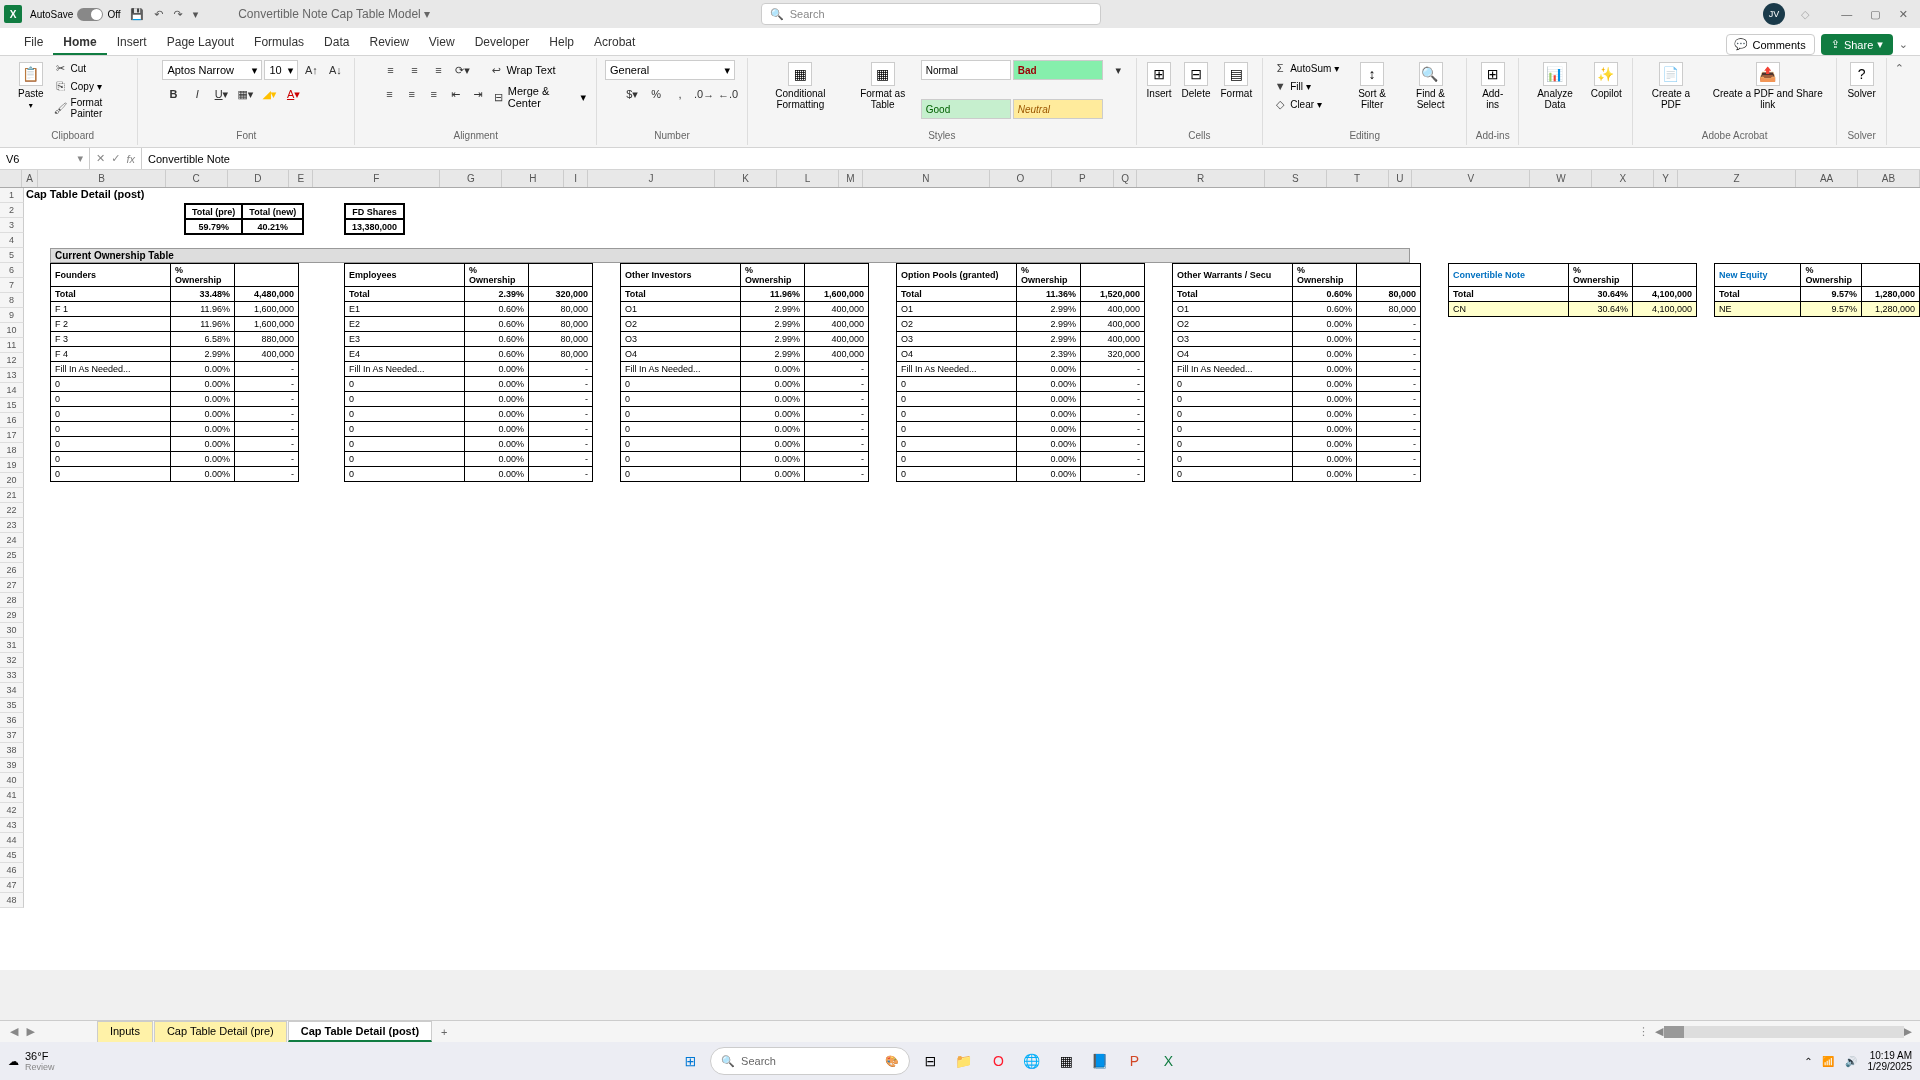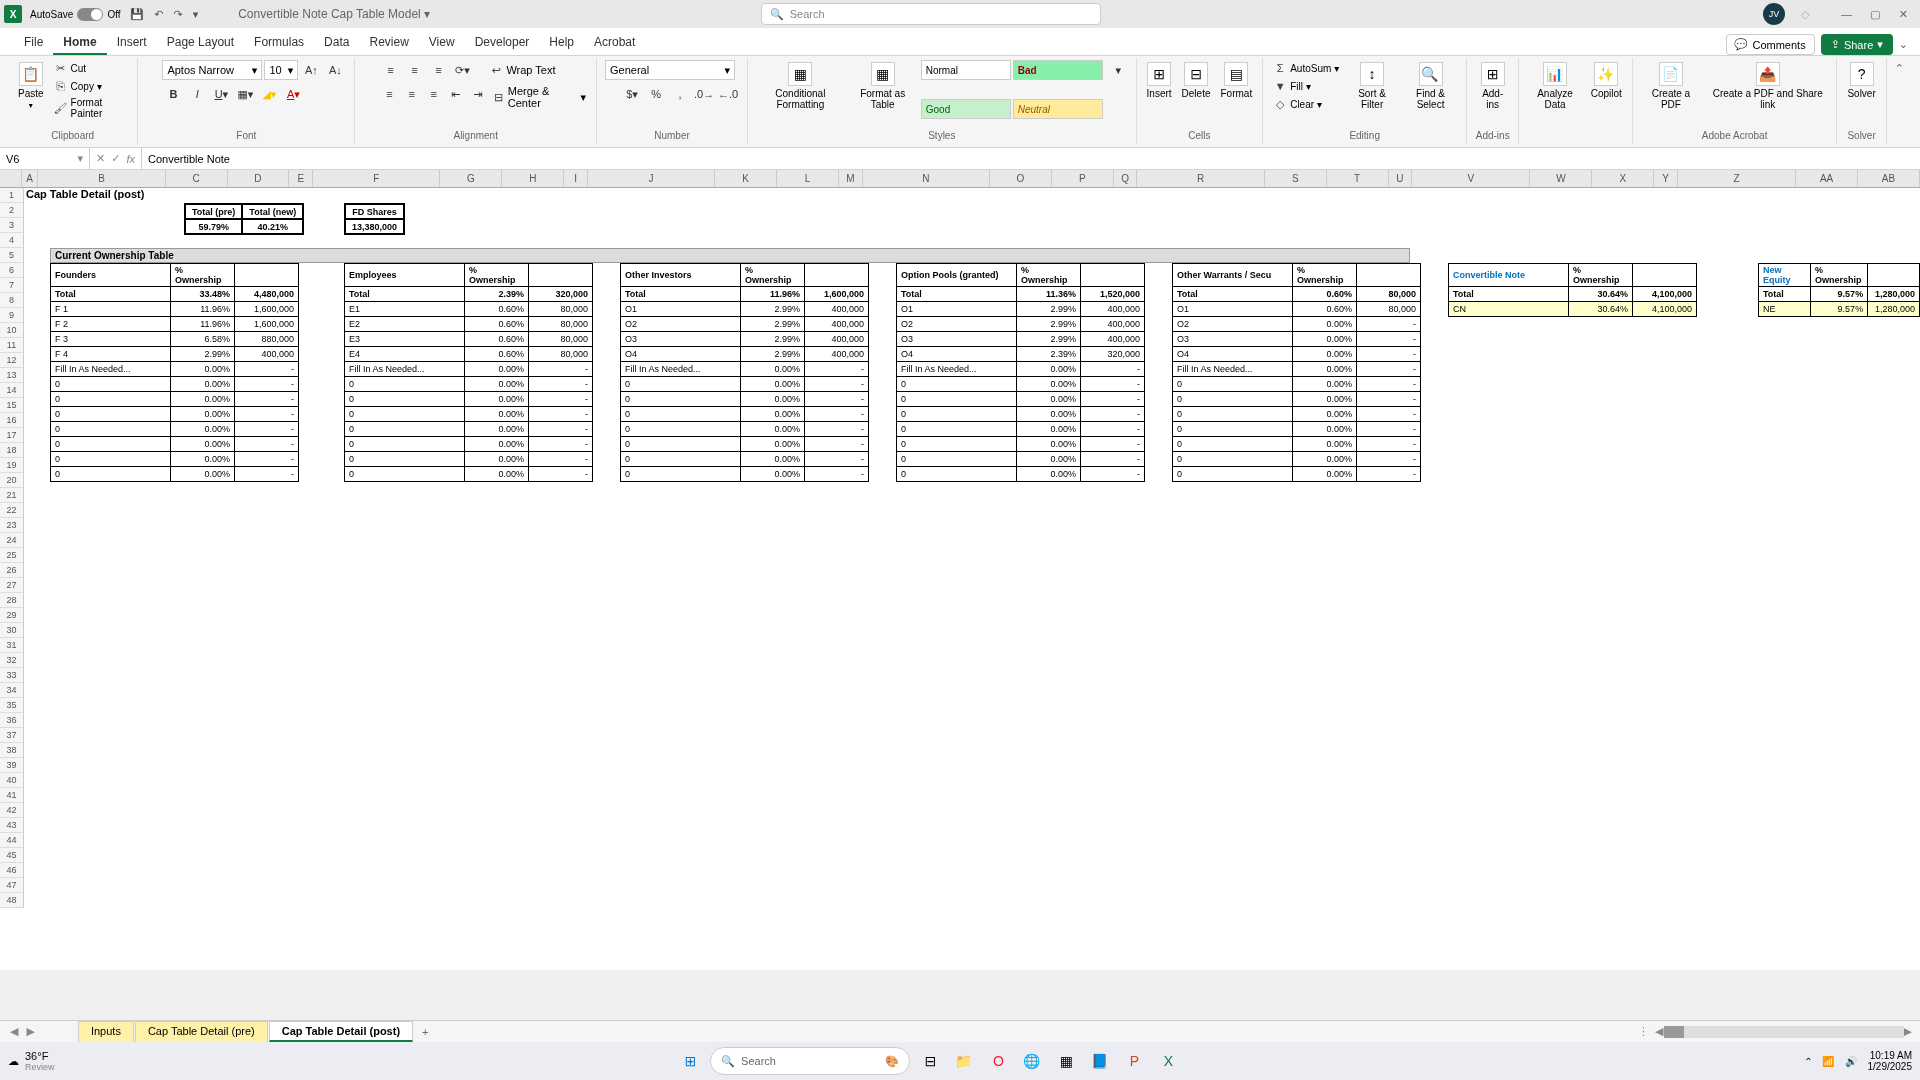--- a/index.html
+++ b/index.html
@@ -70,21 +70,21 @@
 .summary-box { position: absolute; border-collapse: collapse; font-size: 9px; }
 .summary-box td { border: 2px solid #000; padding: 1px 6px; text-align: center; height: 15px; font-weight: bold; }
 .section-hdr { position: absolute; font-weight: bold; font-size: 10px; background: #ddd; border: 1px solid #999; padding: 1px 4px; }
 .title-cell { position: absolute; font-weight: bold; font-size: 11px; }
 .hl-blue { color: #0070c0; font-weight: bold; border-bottom: 1px solid #0070c0; }
 .hl-yellow-row td { background: #ffffcc; }
 
 
 .sheet-bar { position: absolute; bottom: 38px; left: 0; right: 0; height: 22px; background: #f5f5f5; border-top: 1px solid #ccc; display: flex; align-items: center; }
 .sheet-nav { display: flex; gap: 8px; padding: 0 10px; color: #888; }
-.sheet-tabs { display: flex; margin-left: 33px; }
+.sheet-tabs { display: flex; margin-left: 52px; }
 .sheet-tab { padding: 3px 12px; font-size: 11px; border: 1px solid #ccc; border-bottom: none; margin-right: 1px; }
 .sheet-tab.colored { background: #fff2a8; }
 .sheet-tab.active { background: #fff; font-weight: bold; border-bottom: 2px solid #107c41; }
 .sheet-add { padding: 3px 8px; color: #666; }
 .hscroll-area { flex: 1; display: flex; align-items: center; justify-content: flex-end; padding: 0 8px; }
 .hscroll { width: 240px; height: 12px; background: #ddd; position: relative; }
 .hscroll-thumb { position: absolute; left: 0; width: 20px; height: 12px; background: #999; }
 
 
 .status-bar { position: absolute; bottom: 18px; left: 0; right: 0; height: 20px; background: #f5f5f5; border-top: 1px solid #ccc; display: flex; align-items: center; padding: 0 10px; font-size: 10px; color: #555; }
@@ -873,21 +873,21 @@
                 <td class="r">30.64%</td>
                 <td class="r">4,100,000</td>
               </tr>
               <tr class="hl-yellow-row">
                 <td class="l">CN</td>
                 <td class="r">30.64%</td>
                 <td class="r">4,100,000</td>
               </tr>
             </tbody>
           </table>
-          <table class="tbl" style="top: 75px; left: 1734px; border-radius: 8px;">
+          <table class="tbl" style="top: 75px; left: 1690px; border-radius: 8px;">
             <tbody>
               <tr>
                 <th class="l hl-blue" style="width:120px">New Equity</th>
                 <th class="l b" style="width:64px">% Ownership</th>
                 <th class="b" style="width:64px"></th>
               </tr>
               <tr class="b">
                 <td class="l">Total</td>
                 <td class="r">9.57%</td>
                 <td class="r">1,280,000</td>

